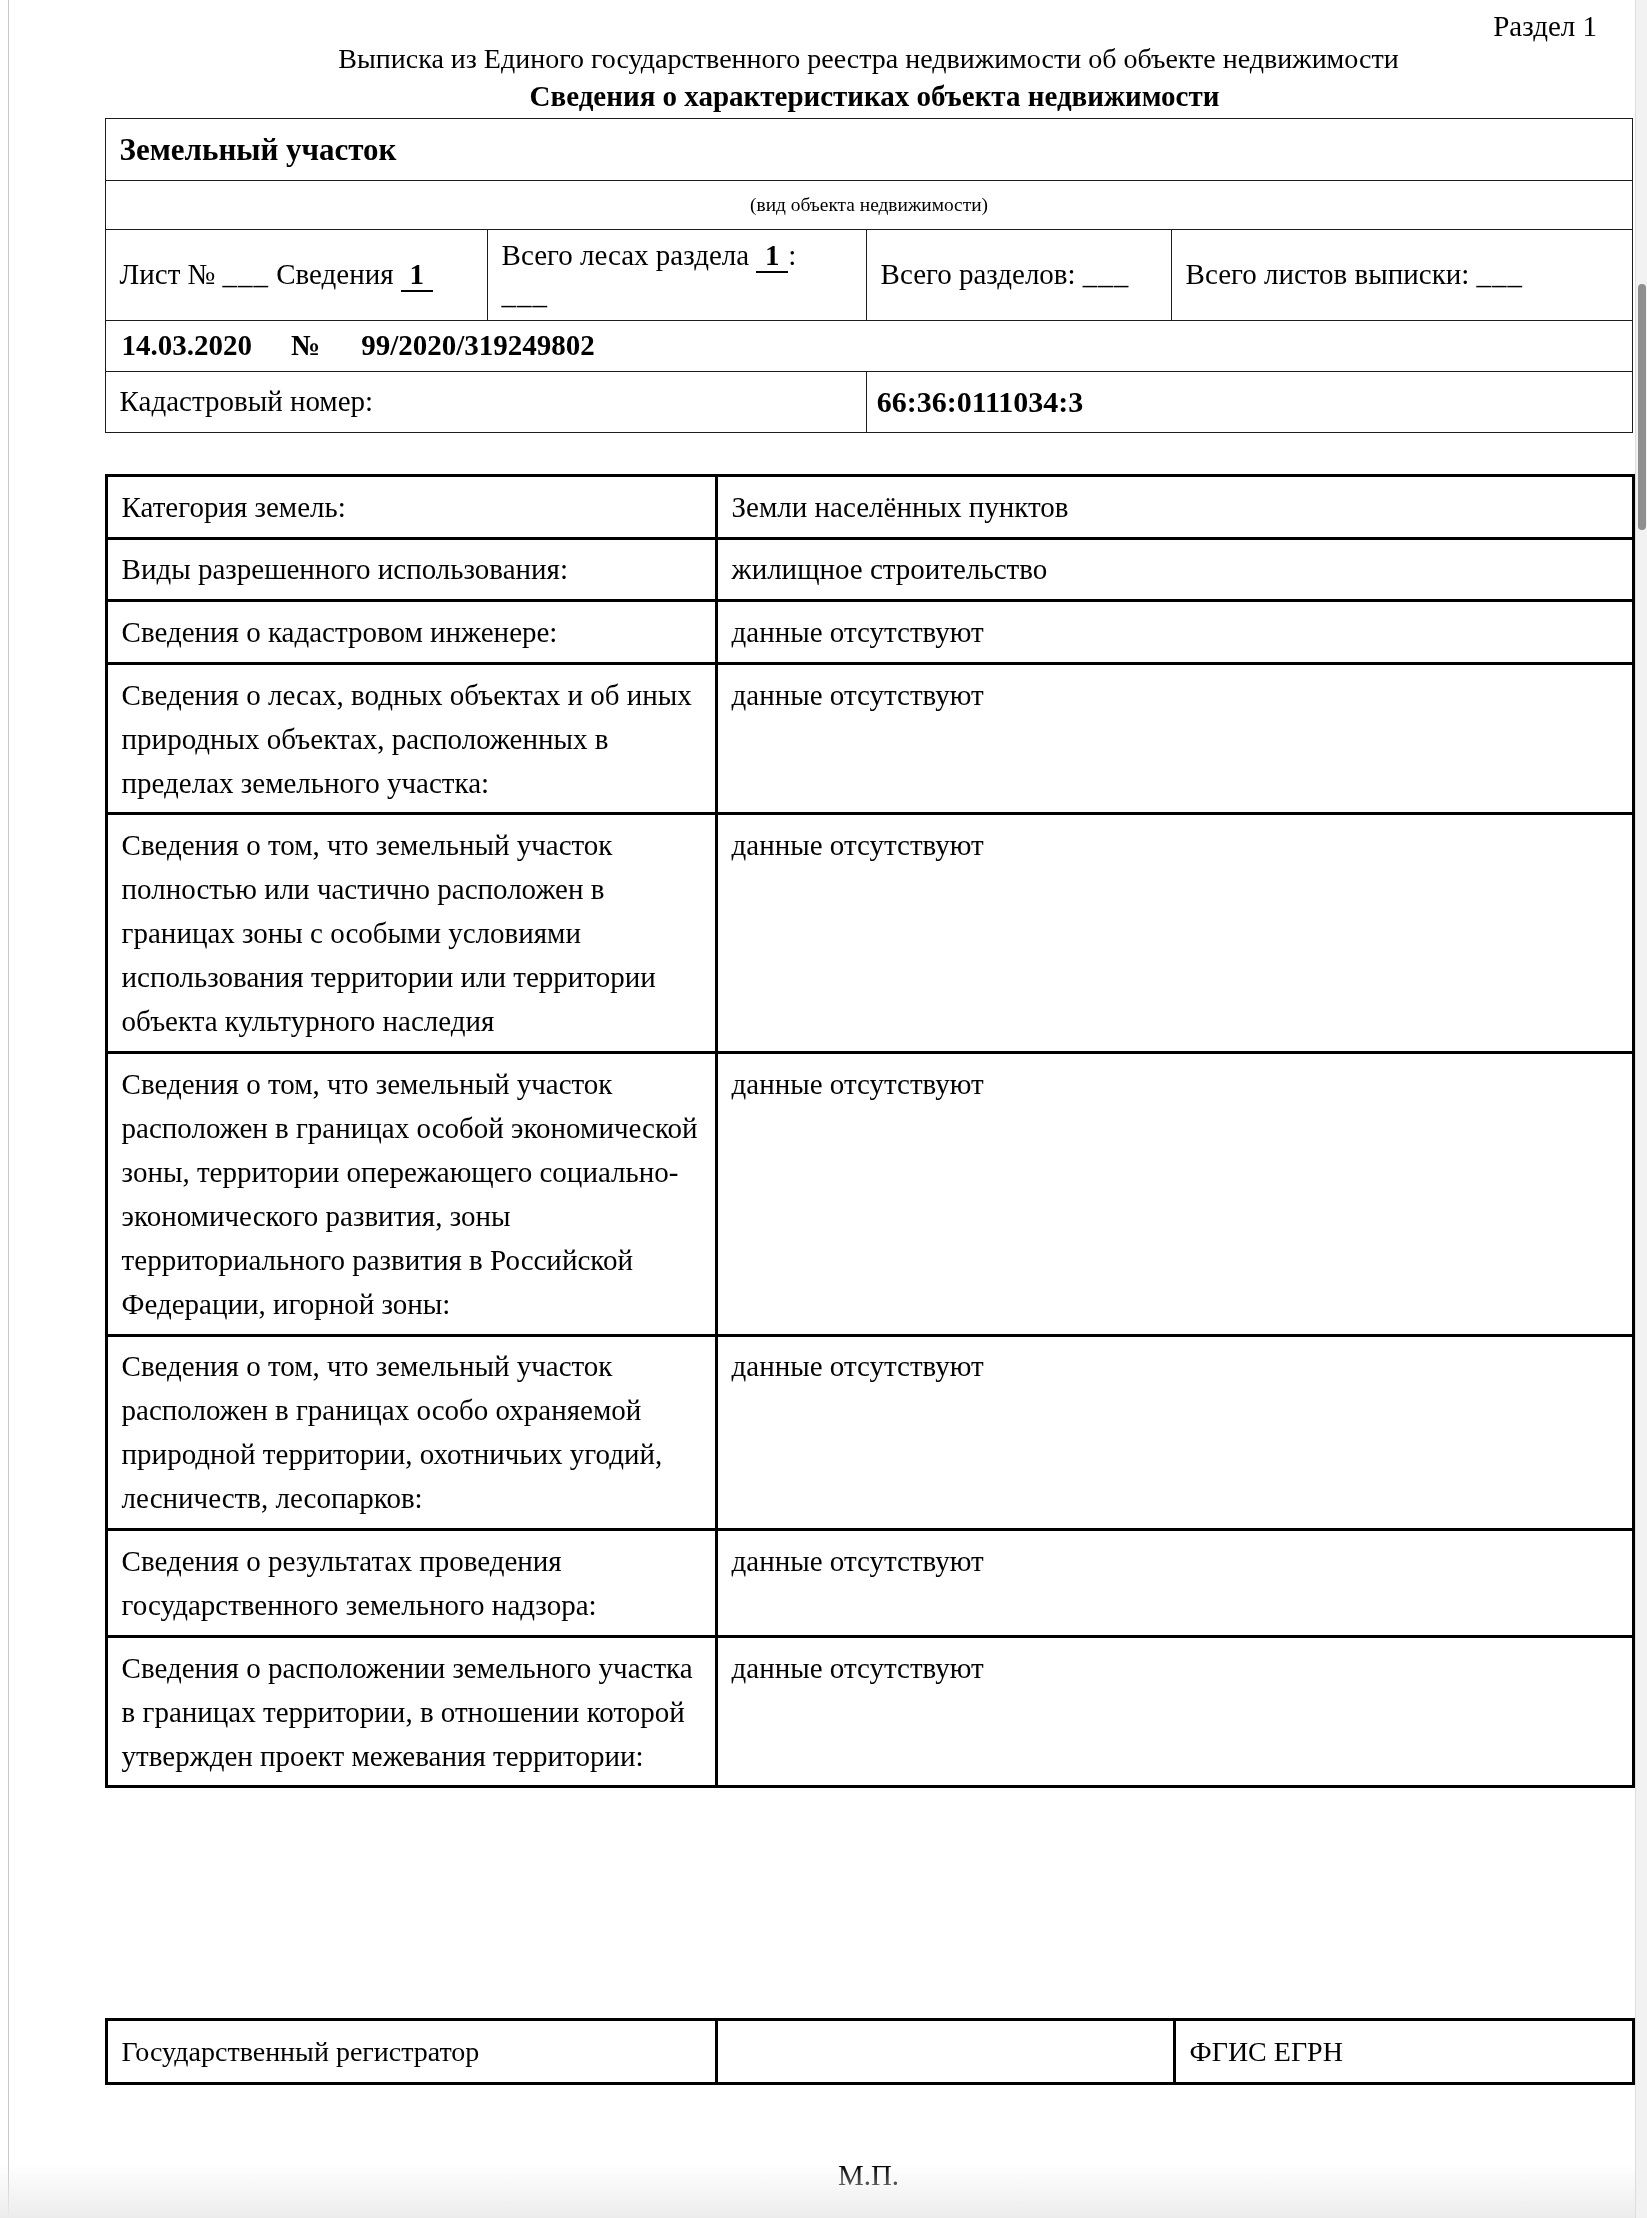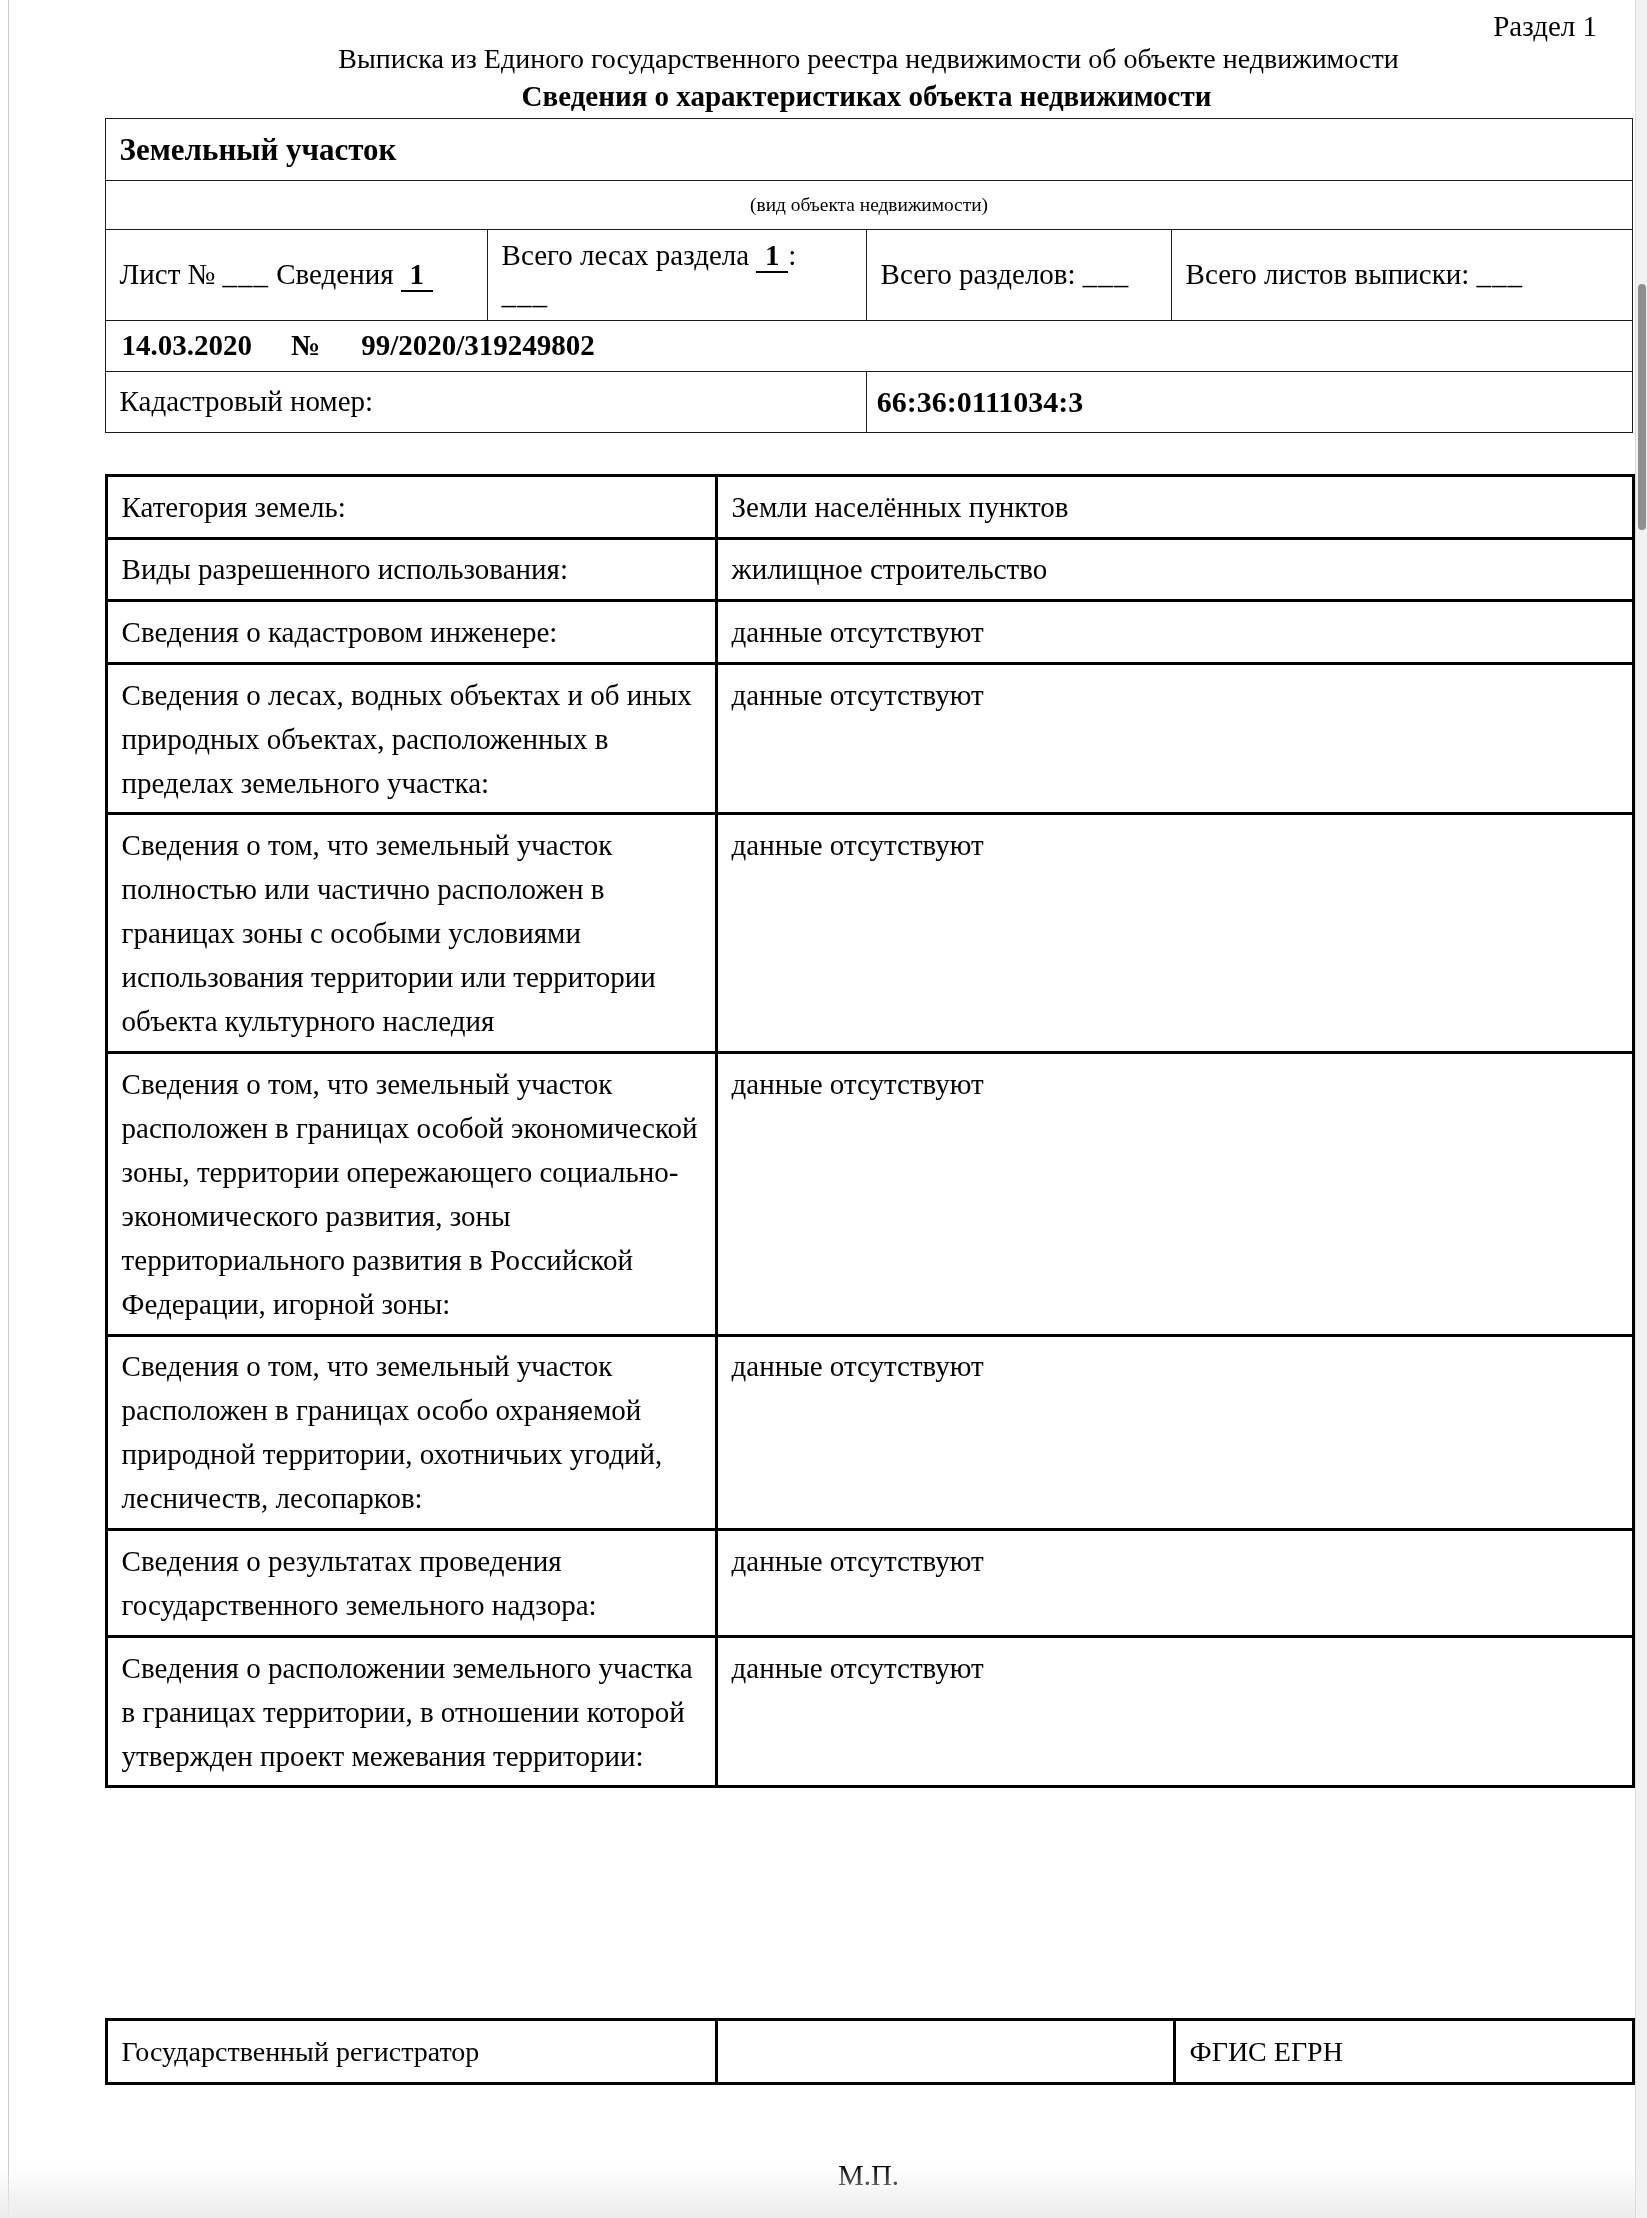--- a/index.html
+++ b/index.html
@@ -8,21 +8,21 @@
     font-family:"Liberation Serif","DejaVu Serif",serif;color:#000;
   }
   .page-edge-left{position:absolute;left:7.8px;top:0;width:1px;height:2218px;background:#c9c9c9;}
   .page-bottom-shade{position:absolute;left:0;bottom:0;width:1648px;height:53px;
     background:linear-gradient(to bottom,rgba(236,236,236,0) 0%,#ececec 100%);}
   .section-label{
     position:absolute;top:9.7px;left:105px;width:1527px;text-align:right;
     padding-right:35px;box-sizing:border-box;font-size:29px;
   }
   .title1{position:absolute;top:43px;left:105px;width:1527px;text-align:center;font-size:28px;}
-  .title2{position:absolute;top:80px;left:103px;width:1527px;text-align:center;font-size:29px;font-weight:bold;}
+  .title2{position:absolute;top:80px;left:111px;width:1527px;text-align:center;font-size:29px;font-weight:bold;}
 
   table{border-collapse:collapse;table-layout:fixed;position:absolute;left:105px;width:1527px;background:#fff;}
   td{box-sizing:border-box;overflow:hidden;}
 
   
   .t1{top:118px;}
   .t1 td{border:1.9px solid #1c1c1c;font-size:29px;vertical-align:middle;padding:5.8px 9.7px 5.8px 13.6px;}
   .t1 .obj{font-weight:bold;font-size:31px;height:62px;}
   .t1 .caption{font-size:19.4px;text-align:center;height:49px;padding:3.9px;}
   .t1 .rowC td{height:85px;line-height:39px;}

